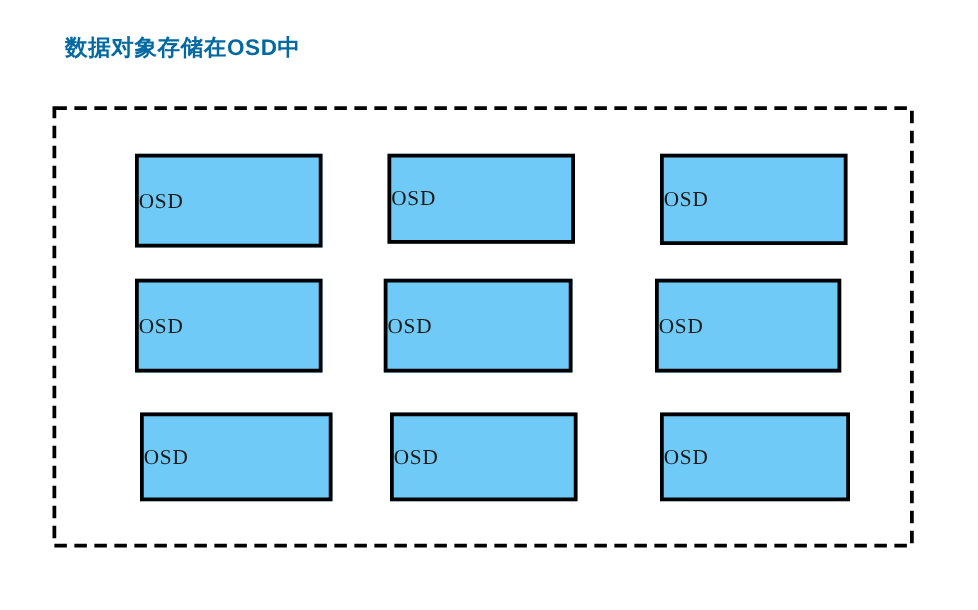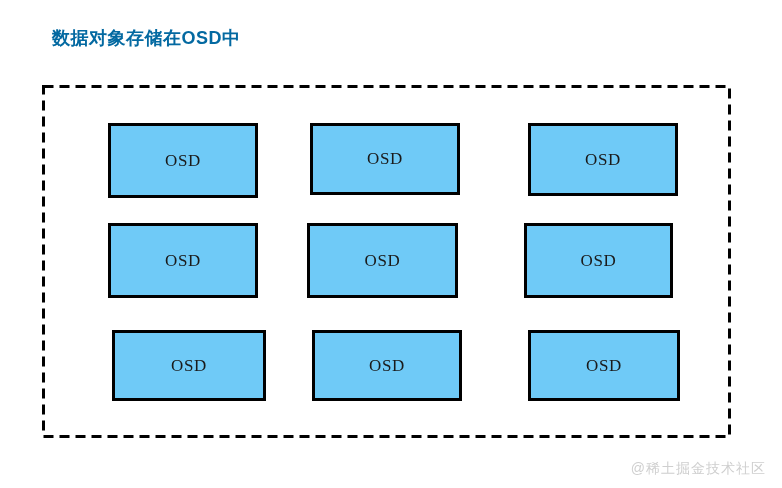--- a/index.html
+++ b/index.html
@@ -50,21 +50,21 @@
     overflow: visible;
   }
   
   .osd-box {
     position: absolute;
     box-sizing: border-box;
     background: #6fcaf7;
     border: 3px solid #000000;
     display: flex;
     align-items: center;
-    justify-content: center;
+    justify-content: flex-start;
   }
   .osd-label {
     font-size: 17px;
     font-weight: normal;
     color: #1a1a1a;
     letter-spacing: 0.6px;
     font-family: "Liberation Serif", "DejaVu Serif", serif;
   }
   
   #watermark {
@@ -112,15 +112,14 @@
         </div>
         <div class="osd-box" style="left: 270px; top: 245px; width: 150px; height: 71px; background: rgb(111, 202, 247); border-color: rgb(0, 0, 0);">
           <span class="osd-label">OSD</span>
         </div>
         <div class="osd-box" style="left: 486px; top: 245px; width: 152px; height: 71px; background: rgb(111, 202, 247); border-color: rgb(0, 0, 0);">
           <span class="osd-label">OSD</span>
         </div>
       </div>
   </div>
 
-  <div id="watermark">@稀土掘金技术社区</div>
 
 </div>
 
 </body></html>

